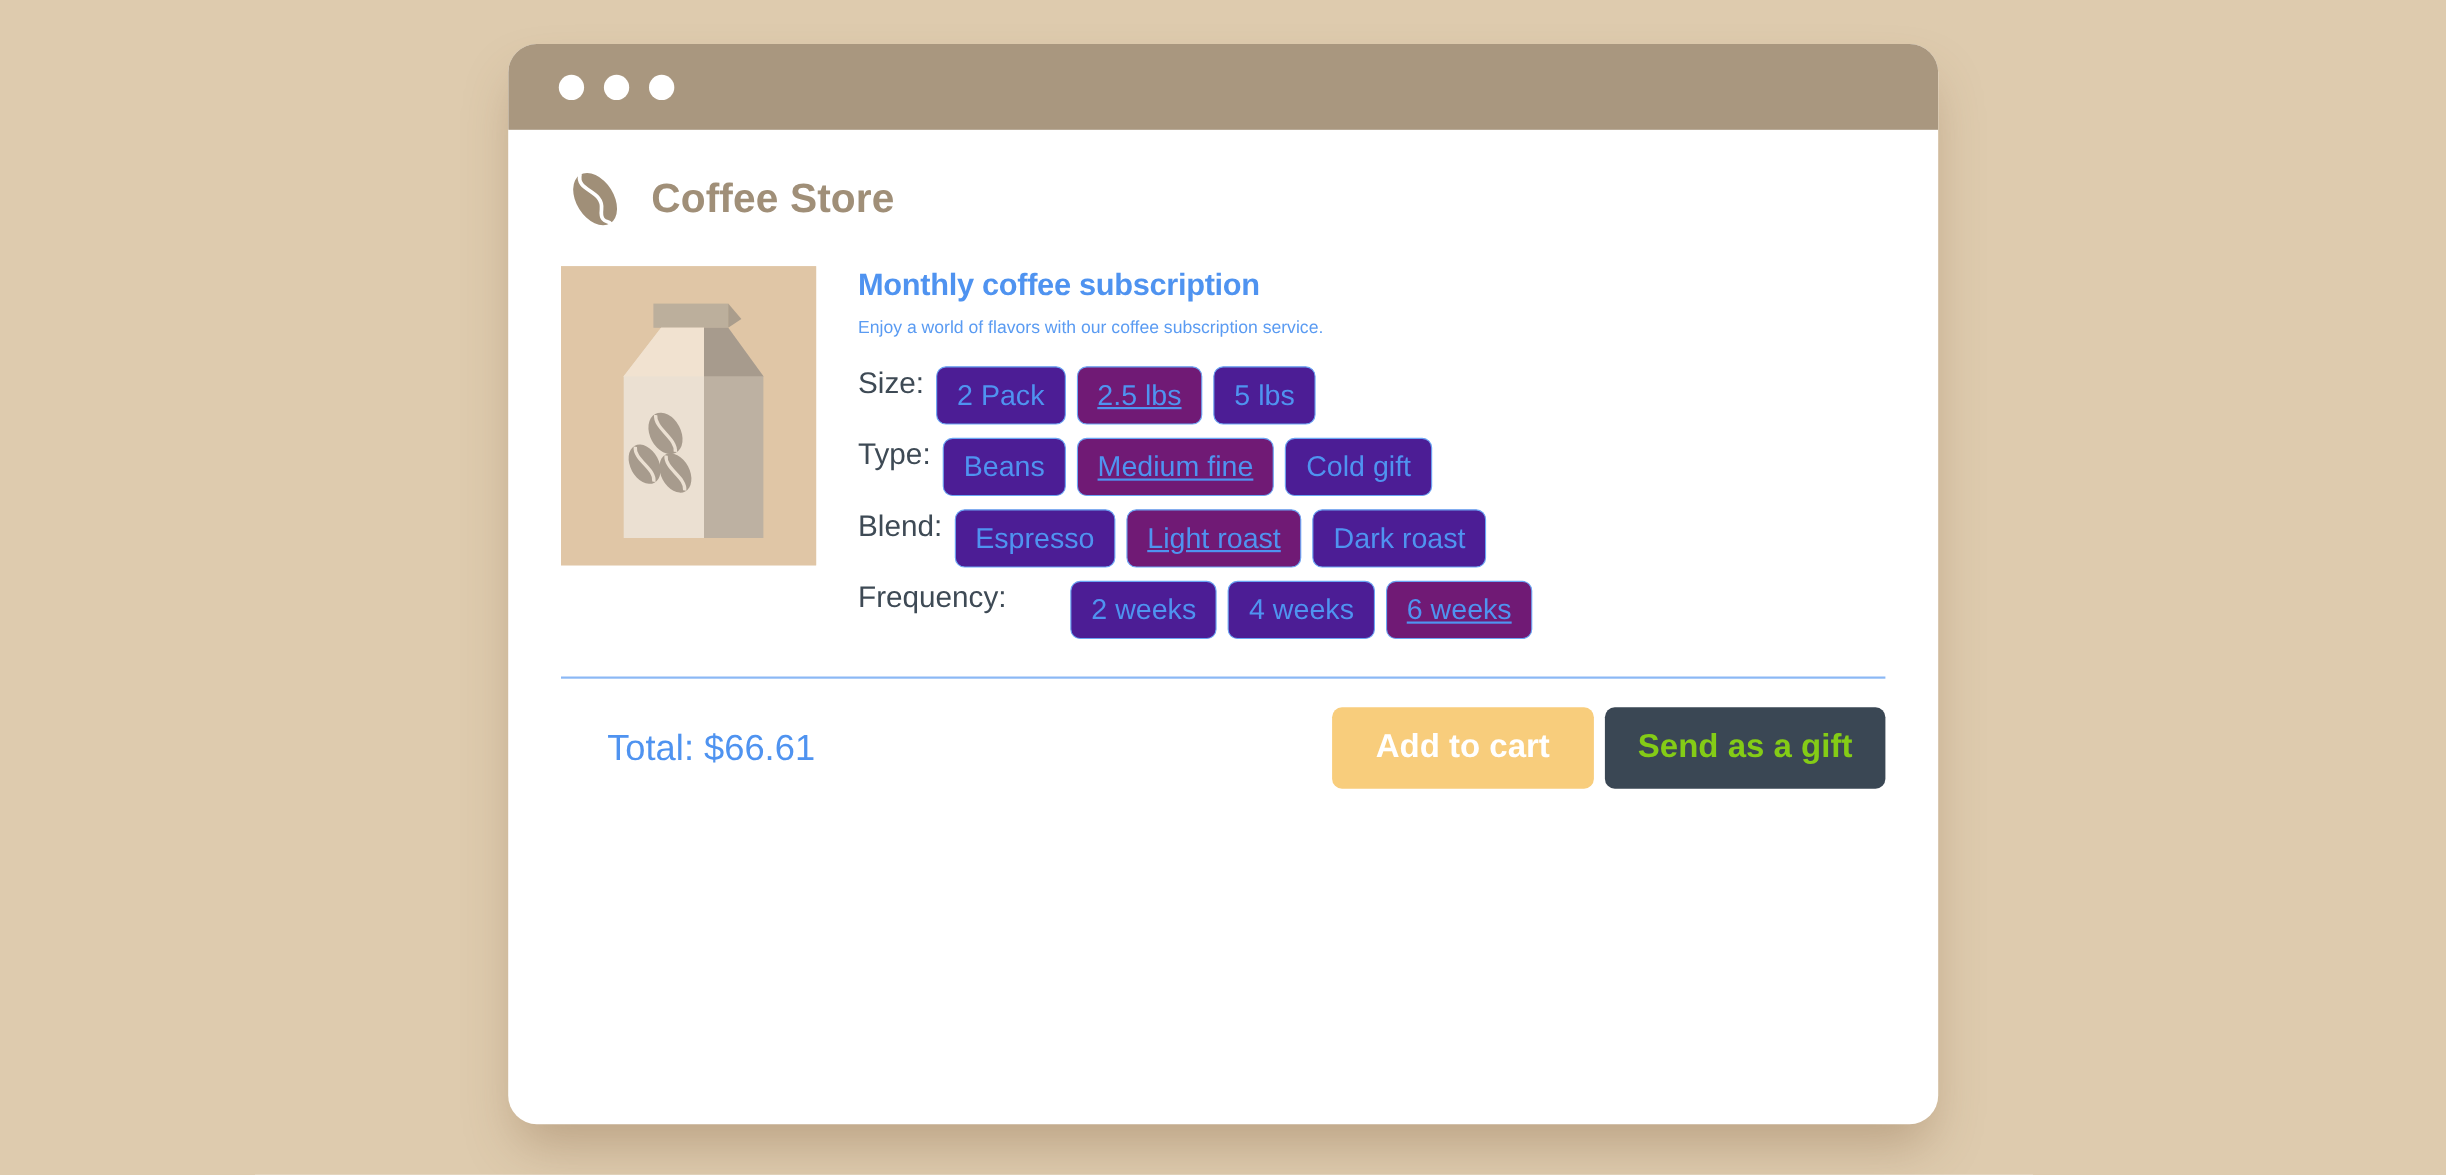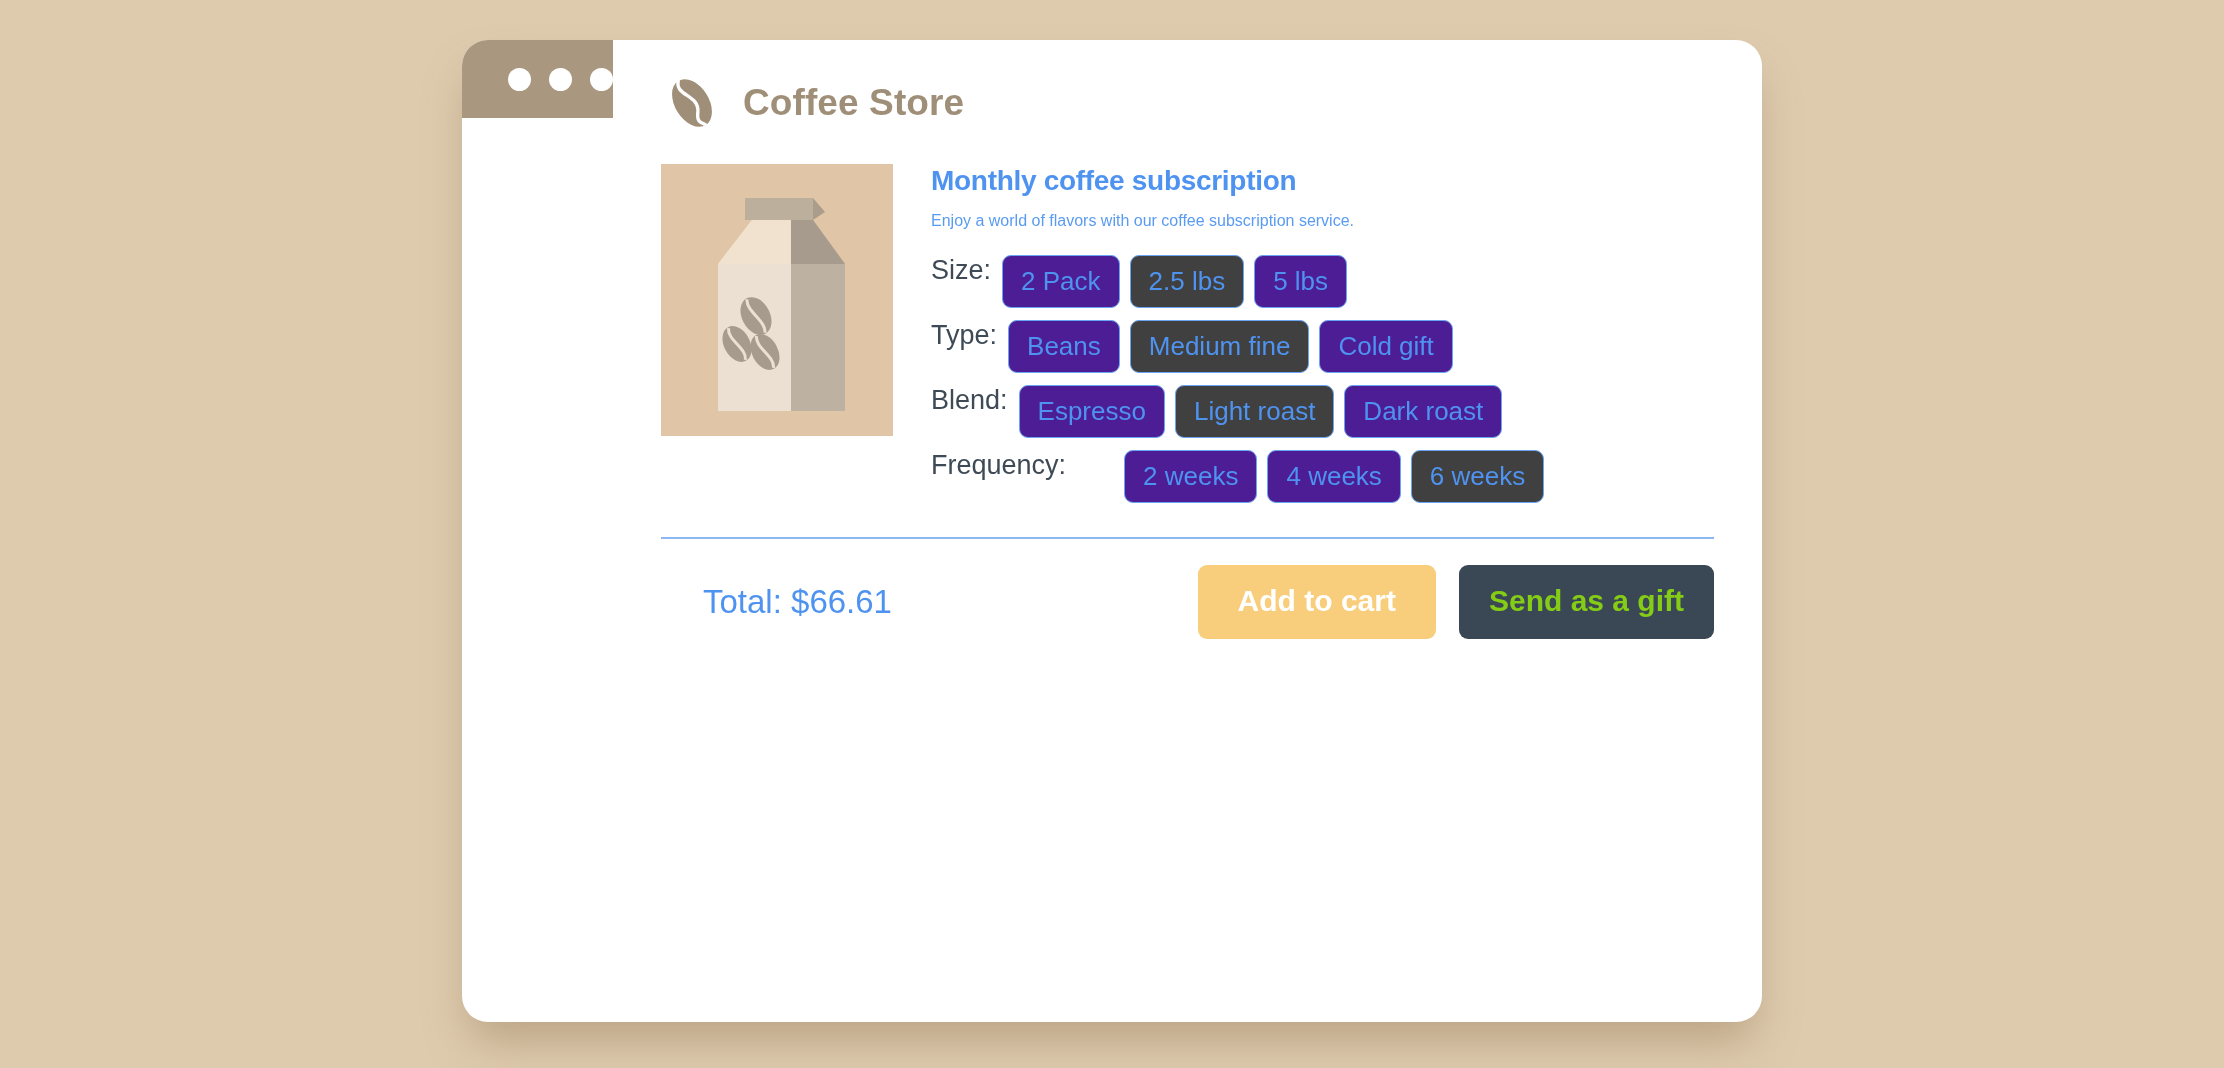--- a/index.html
+++ b/index.html
@@ -25,21 +25,21 @@
     position: absolute;
     left: 462px;
     top: 40px;
     width: 1300px;
     height: 982px;
     border-radius: 26px;
     background: #ffffff;
     box-shadow: 0 26px 46px -8px rgba(120, 86, 54, 0.34);
     overflow: hidden;
     display: flex;
-    flex-direction: row;
+    flex-direction: column;
   }
 
   .titlebar {
     height: 78px;
     background: #a9977f;
     flex: 0 0 78px;
     display: flex;
     align-items: center;
     padding-left: 46px;
     gap: 18px;
@@ -141,21 +141,22 @@
     color: #4f93f0;
     background: #4c1d95;
     border: 1.6px solid #6aa5f4;
     border-radius: 9px;
     padding: 12px 18px 13px 18px;
     line-height: 1;
     cursor: pointer;
     white-space: nowrap;
   }
   .opt.selected {
-    background: #404040;
+    background: #701a75;
+    text-decoration: underline;
   }
 
   
   .divider {
     height: 2px;
     background: #8bb8f5;
     margin-top: 34px;
   }
   .footer {
     display: flex;
@@ -163,21 +164,21 @@
     margin-top: 26px;
   }
   .total {
     font-size: 33px;
     color: #4f93f0;
     margin-left: 42px;
     white-space: nowrap;
   }
   .cta-group {
     display: flex;
-    gap: 23px;
+    gap: 10px;
     margin-left: auto;
   }
   .btn {
     font-family: "Liberation Sans", sans-serif;
     font-weight: bold;
     font-size: 30px;
     border: none;
     border-radius: 9px;
     cursor: pointer;
     line-height: 1;

